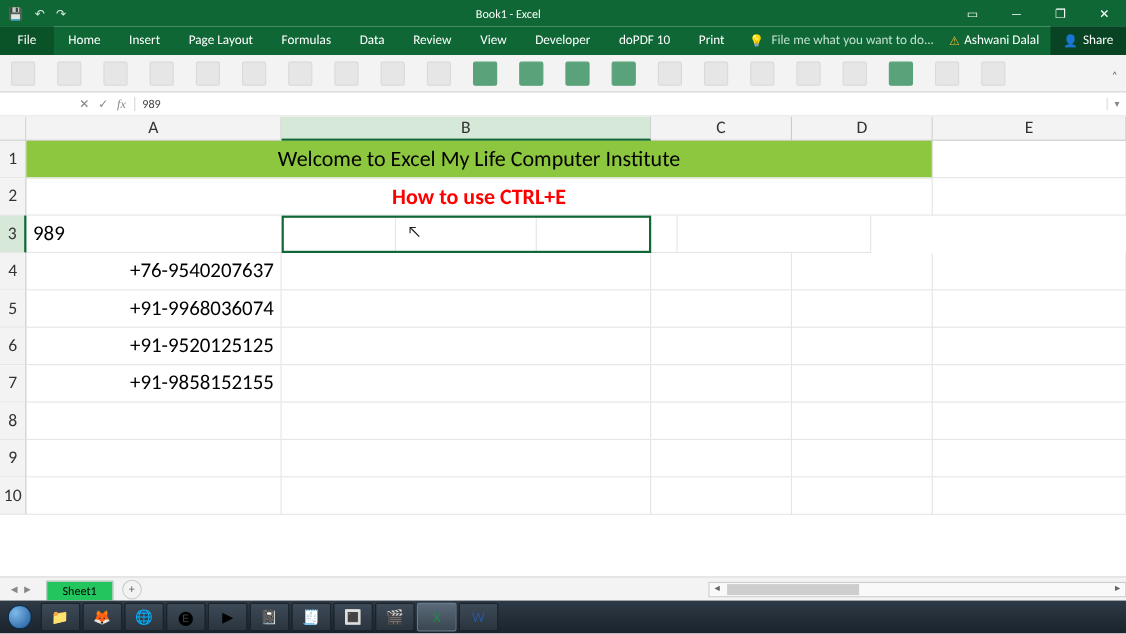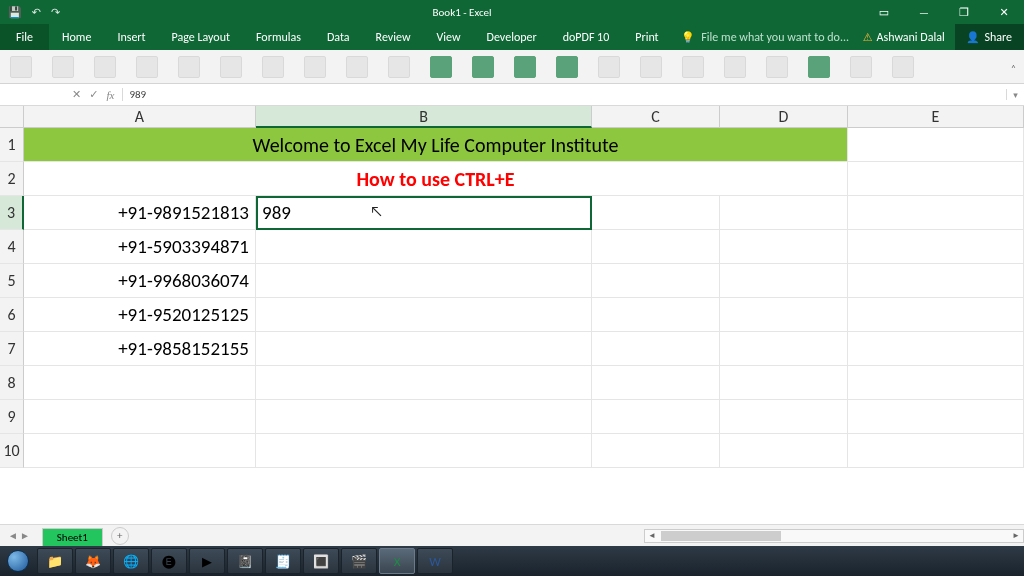--- a/index.html
+++ b/index.html
@@ -211,29 +211,28 @@
       <div class="cell merged-title h34" style="width:824px;">Welcome to Excel My Life Computer Institute</div>
       <div class="cell wE h34"></div>
     </div>
 
     <div class="row">
       <div class="cell subtitle h34" style="width:824px;border-right:1px solid #e5e5e5;">How to use CTRL+E</div>
       <div class="cell wE h34"></div>
     </div>
 
     <div class="row">
-      <div class="cell wA h34 phone" style="justify-content:flex-end;">+91-9891521813</div>
       <div class="cell wB h34 edit">989</div>
       <div class="cell wC h34"></div>
       <div class="cell wD h34"></div>
       <div class="cell wE h34"></div>
     </div>
 
     <div class="row">
-      <div class="cell wA h34 phone" style="justify-content:flex-end;">+91-5903394871</div>
+      <div class="cell wA h34 phone" style="justify-content:flex-end;">+76-9540207637</div>
       <div class="cell wB h34"></div>
       <div class="cell wC h34"></div>
       <div class="cell wD h34"></div>
       <div class="cell wE h34"></div>
     </div>
 
     <div class="row">
       <div class="cell wA h34 phone" style="justify-content:flex-end;">+91-9968036074</div>
       <div class="cell wB h34"></div>
       <div class="cell wC h34"></div>

